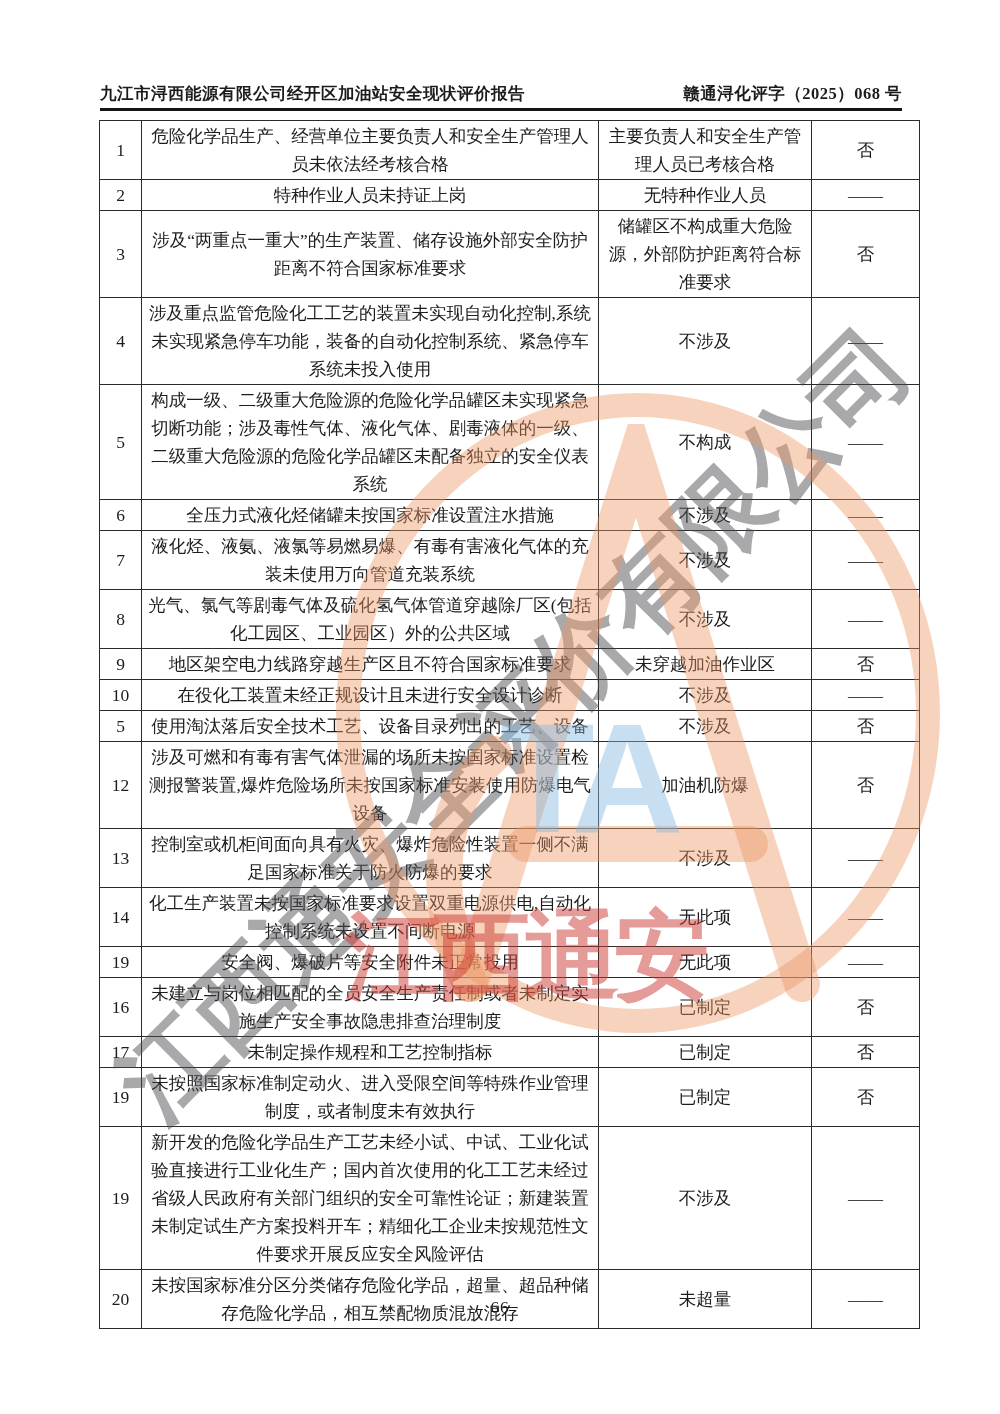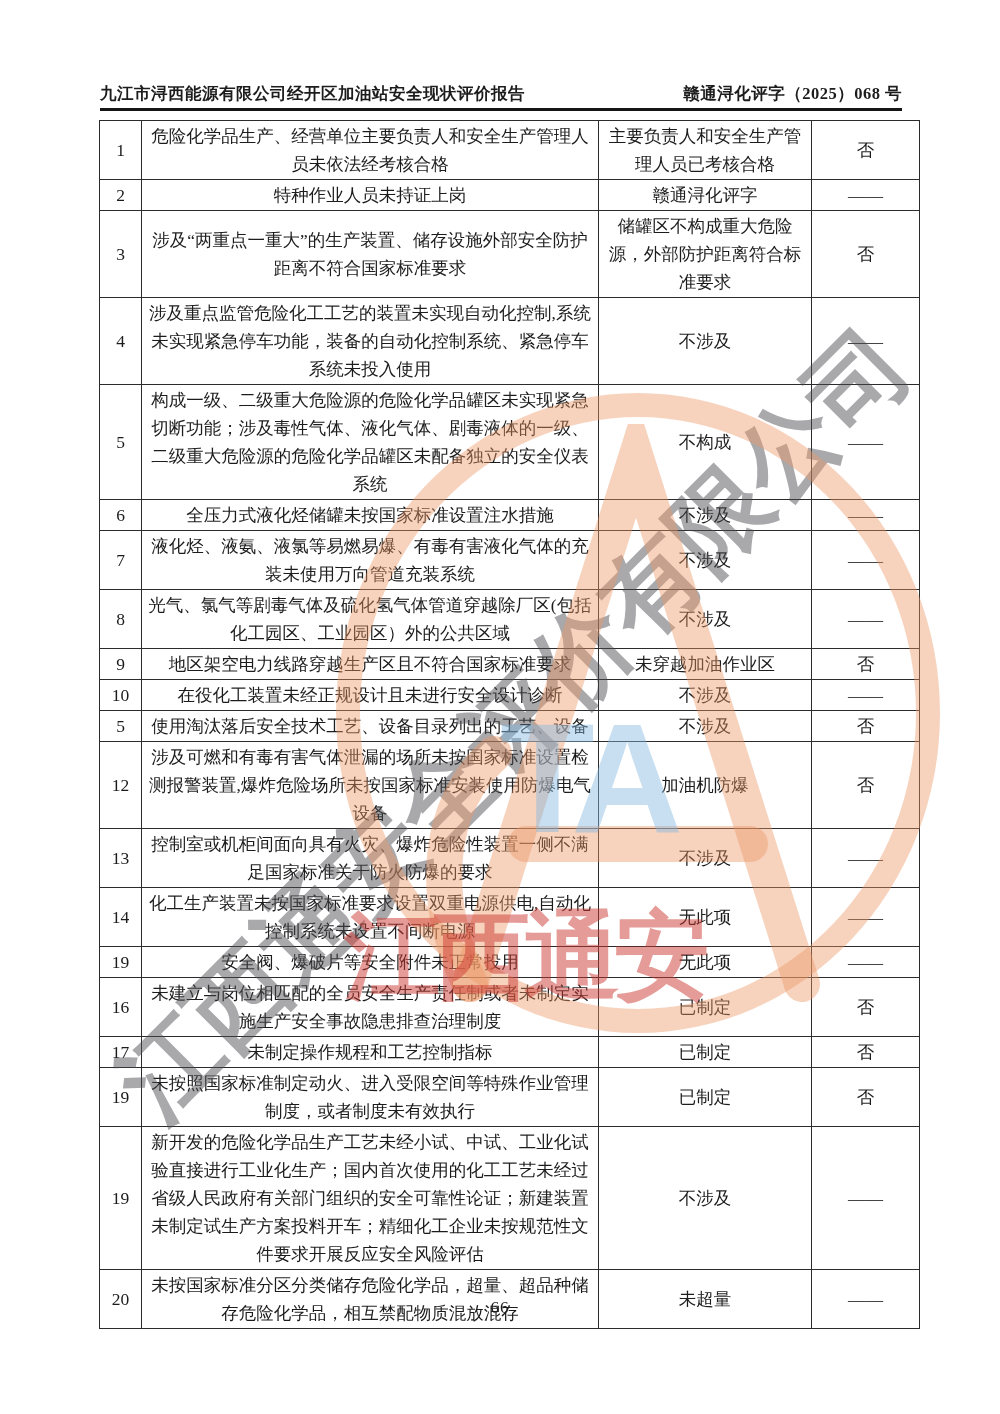--- a/index.html
+++ b/index.html
@@ -80,21 +80,21 @@
     <tr>
       <td class="c-no">1</td>
       <td class="c-desc">危险化学品生产、经营单位主要负责人和安全生产管理人员未依法经考核合格</td>
       <td class="c-res">主要负责人和安全生产管理人员已考核合格</td>
       <td class="c-flag">否</td>
     </tr>
 
     <tr>
       <td class="c-no">2</td>
       <td class="c-desc">特种作业人员未持证上岗</td>
-      <td class="c-res">赣通浔化评字</td>
+      <td class="c-res">无特种作业人员</td>
       <td class="c-flag">——</td>
     </tr>
 
     <tr>
       <td class="c-no">3</td>
       <td class="c-desc">涉及“两重点一重大”的生产装置、储存设施外部安全防护距离不符合国家标准要求</td>
       <td class="c-res">储罐区不构成重大危险源，外部防护距离符合标准要求</td>
       <td class="c-flag">否</td>
     </tr>
 

